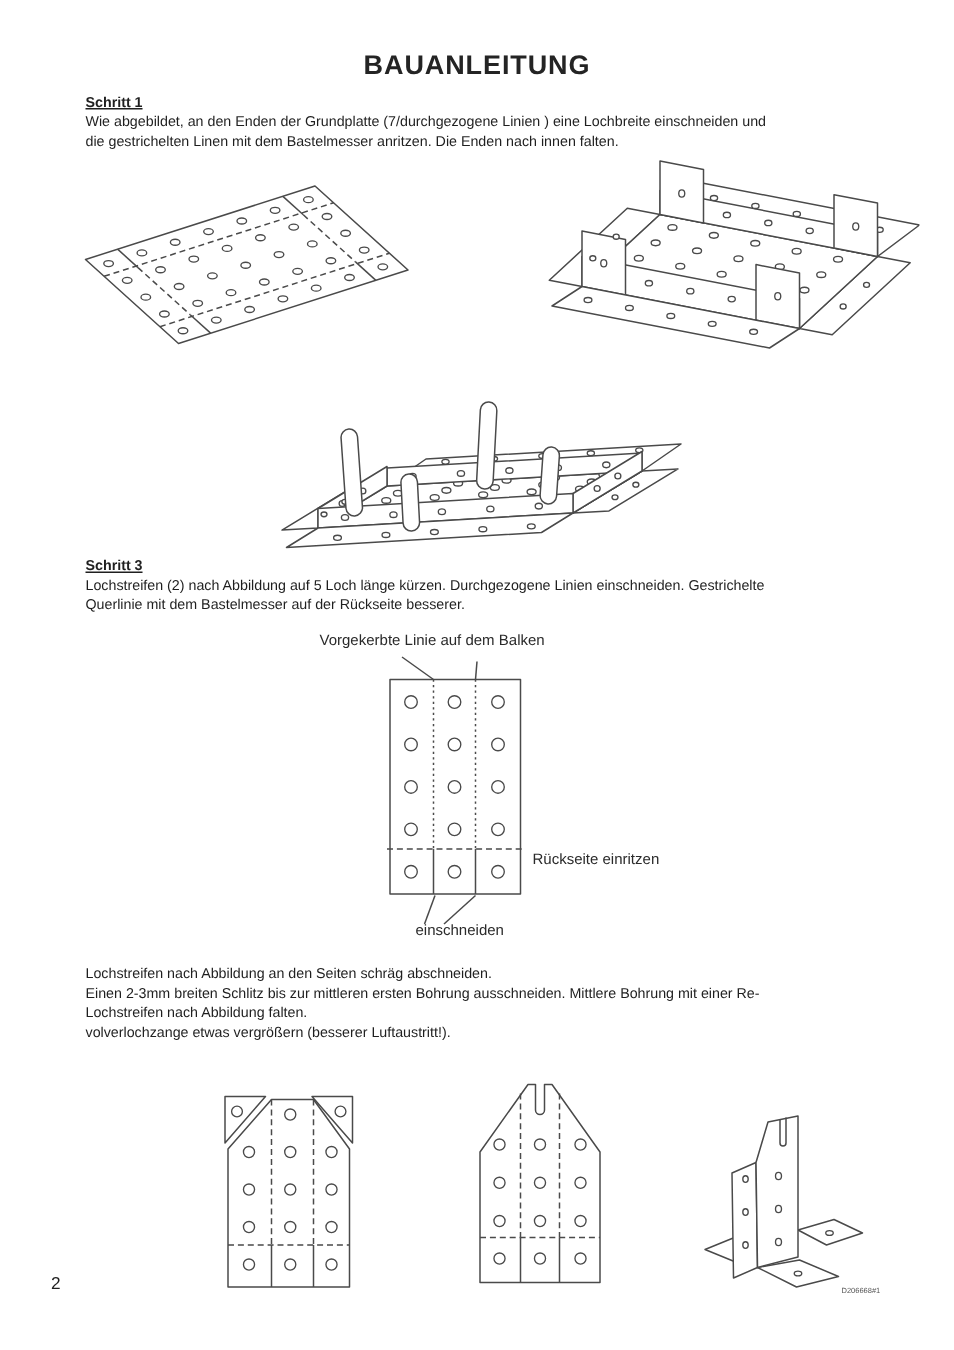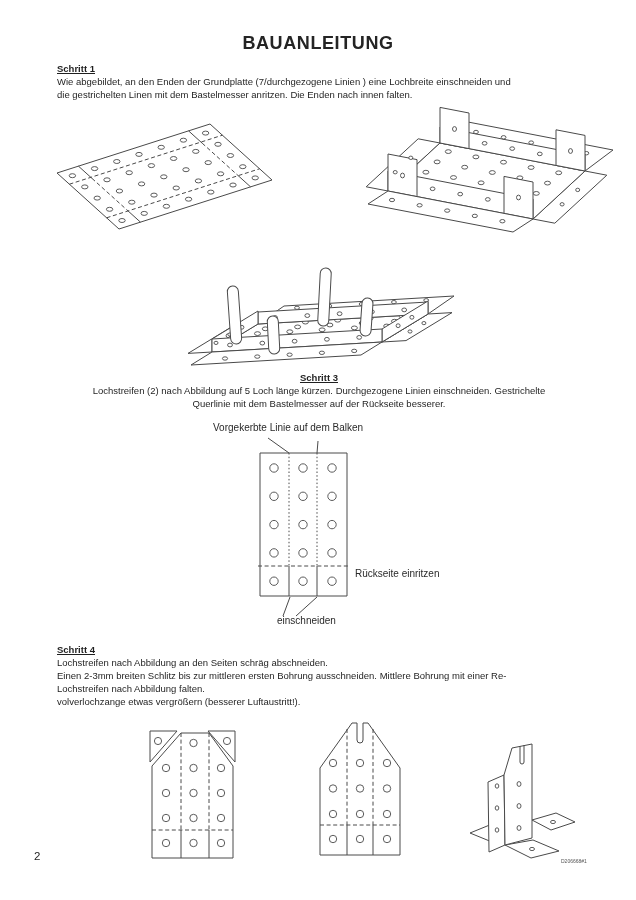--- a/index.html
+++ b/index.html
@@ -7,21 +7,21 @@
     position:relative; width:636px; height:900px; margin:0 auto;
     background:#ffffff; overflow:hidden;
     font-family:"Liberation Sans", sans-serif; color:#1f1f1f;
   }
   .title {
     position:absolute; top:33px; left:0; width:636px; text-align:center;
     font-size:18px; font-weight:bold; letter-spacing:0.6px; color:#242424;
   }
   .sec { position:absolute; left:57px; width:524px; font-size:9.5px; line-height:13px; }
   .sec .hd { font-weight:bold;text-decoration:underline; }
-  .sec1 { top:62px; } .sec2 { top:220px; } .sec3 { top:371px;text-align:center; } .sec4 { top:643px; }
+  .sec1 { top:62px; } .sec2 { top:220px; } .sec3 { top:371px; } .sec4 { top:643px; }
   .fig { position:absolute; }
   .lbl { position:absolute; font-size:10px; color:#2a2a2a; white-space:nowrap; }
   .footer-num { position:absolute; left:34px; top:850px; font-size:11.5px; }
   .doc-code { position:absolute; left:561px; top:858px; font-size:5px; color:#555; }
   
   .ln  { fill:none; stroke:#4a4a4a; stroke-width:1; stroke-linejoin:round; }
   .fw  { fill:#ffffff; stroke:#4a4a4a; stroke-width:1; stroke-linejoin:round; }
   .dash{ stroke-dasharray:4 2.6; }
   .dot { stroke-dasharray:1.5 2.2; }
   .hole{ fill:#ffffff; stroke:#4a4a4a; stroke-width:0.9; }
@@ -278,21 +278,20 @@
         <ellipse cx="132.0" cy="132.9" rx="4.2" ry="4.2" class="hole"></ellipse>
         <ellipse cx="74.0" cy="161.2" rx="4.2" ry="4.2" class="hole"></ellipse>
         <ellipse cx="103.0" cy="161.2" rx="4.2" ry="4.2" class="hole"></ellipse>
         <ellipse cx="132.0" cy="161.2" rx="4.2" ry="4.2" class="hole"></ellipse>
       </g>
     <line class="ln" x1="90" y1="177" x2="83" y2="196"></line>
     <line class="ln" x1="117" y1="177" x2="96" y2="196"></line>
   </svg>
 
   <div class="sec sec4">
-    <div class="hd">Schritt 4</div>
     <div>Lochstreifen nach Abbildung an den Seiten schräg abschneiden.</div>
     <div>Einen 2-3mm breiten Schlitz bis zur mittleren ersten Bohrung ausschneiden. Mittlere Bohrung mit einer Re-</div>
     <div>Lochstreifen nach Abbildung falten.</div>
     <div>volverlochzange etwas vergrößern (besserer Luftaustritt!).</div>
   </div>
 
   <svg class="fig" style="left:145px;top:726px" width="95" height="134" viewBox="0 0 95 134">
     <polygon class="fw" points="5,5 32,5 5,36"></polygon>
     <g>
         <ellipse cx="13.0" cy="15.0" rx="3.6" ry="3.6" class="hole"></ellipse>

